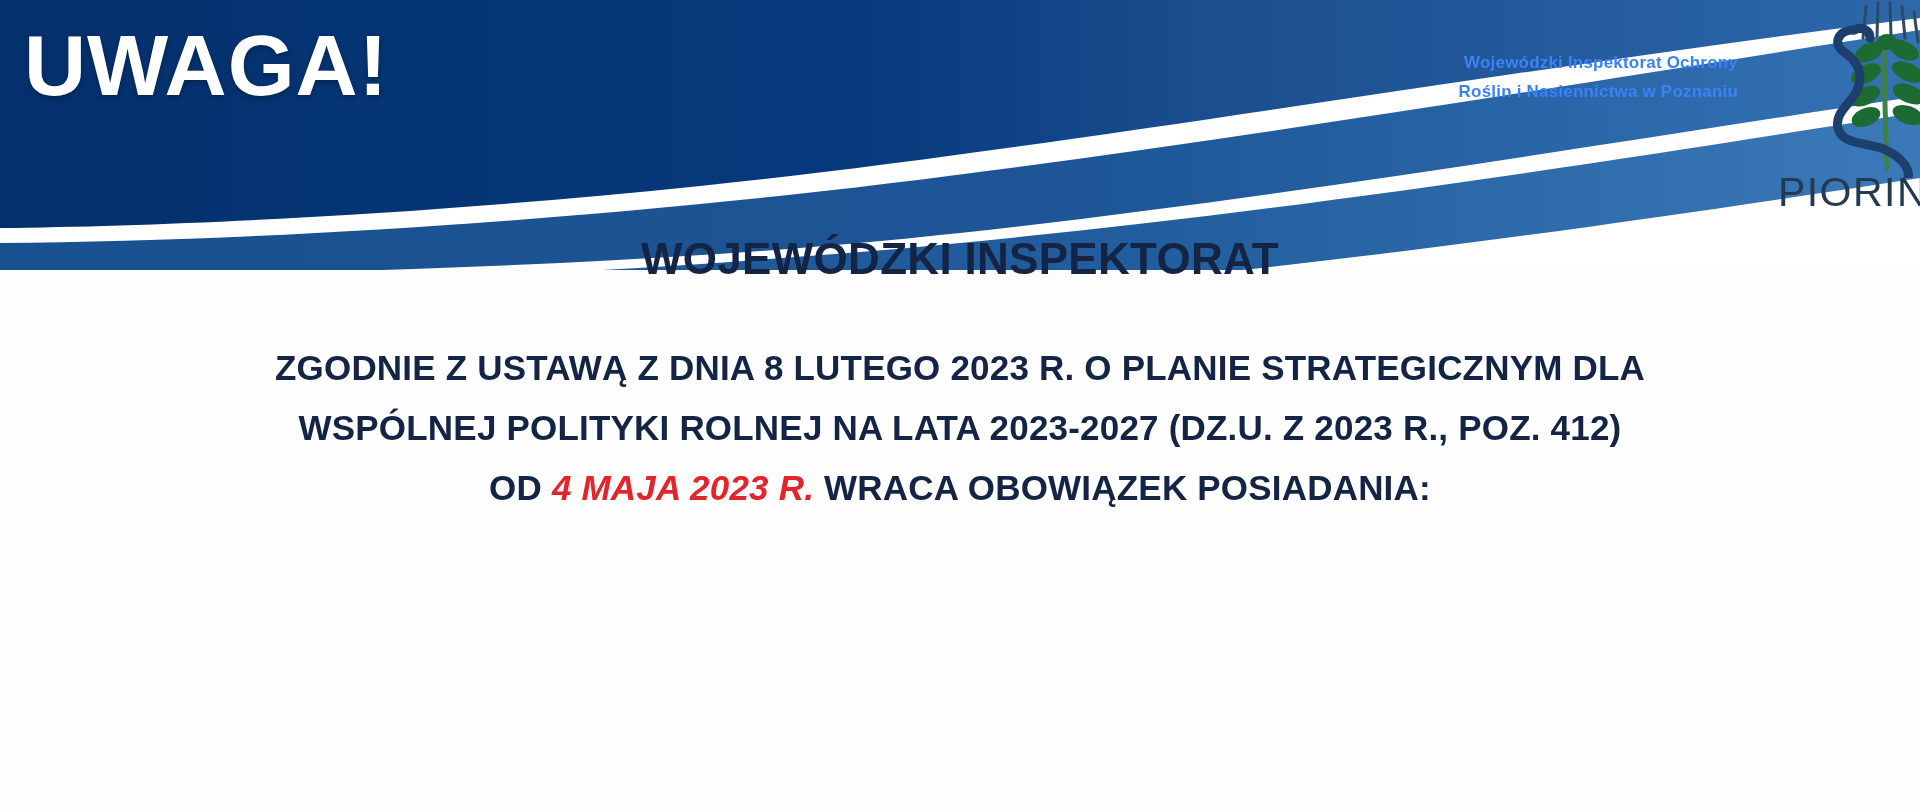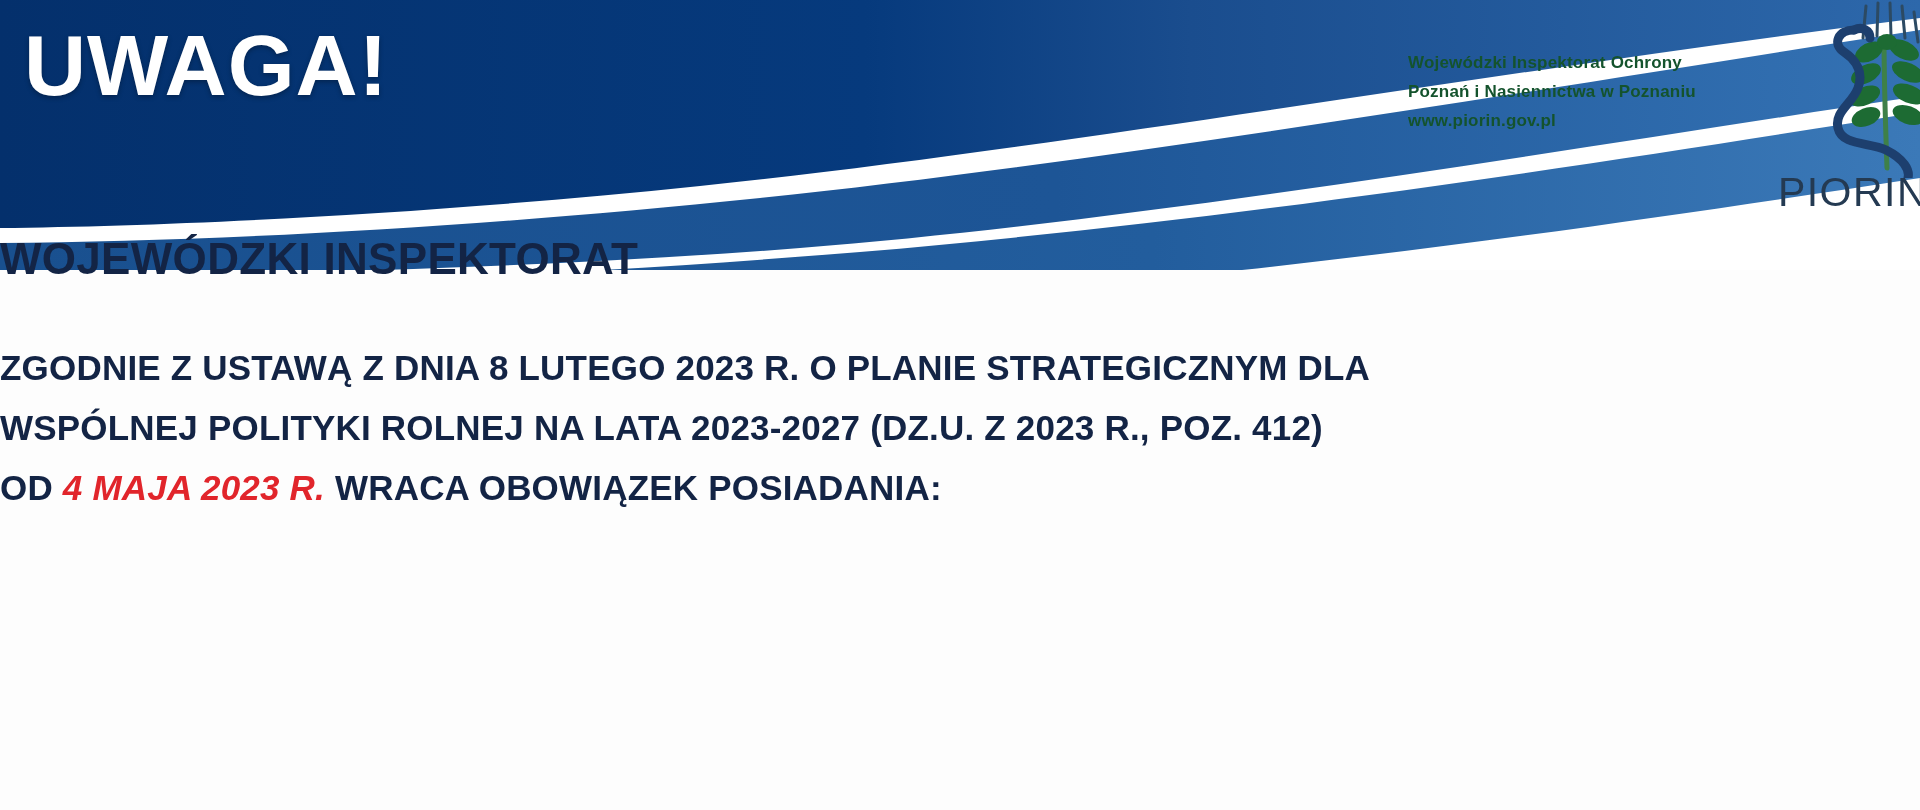--- a/index.html
+++ b/index.html
@@ -54,23 +54,23 @@
     white-space: nowrap;
     z-index: 5;
   }
 
   
   .address {
     position: absolute;
     right: 218px;
     top: 48px;
     width: 330px;
-    text-align: left;
+    text-align: right;
     z-index: 6;
-    color: #14532d;
+    color: #3b82f6;
     font-size: 17px;
     font-weight: bold;
     line-height: 1.72;
     letter-spacing: 0.2px;
   }
   .address div { white-space: nowrap; }
 
   
   .logo {
     position: absolute;
@@ -91,20 +91,21 @@
     margin-top: -6px;
     font-family: "Liberation Sans", sans-serif;
   }
 
   
   .content {
     position: absolute;
     left: 0;
     top: 222px;
     width: 1920px;
+    text-align: center;
   }
 
   .title-line {
     color: #132445;
     font-weight: bold;
     font-size: 44px;
     line-height: 74px;
     letter-spacing: 0.3px;
     white-space: nowrap;
   }
@@ -163,22 +164,21 @@
       <path d="M0,290 C250,288 540,278 860,252
                C1240,220 1620,160 1920,112
                L1920,178 C1620,224 1250,278 880,302
                C560,322 240,328 0,328 Z" fill="url(#gLow)"></path>
     </svg>
 
     <div class="uwaga">UWAGA!</div>
 
     <div class="address">
       <div>Wojewódzki Inspektorat Ochrony</div>
-      <div>Poznań i Nasiennictwa  w Poznaniu</div>
-      <div>www.piorin.gov.pl</div>
+      <div>Roślin i Nasiennictwa  w Poznaniu</div>
     </div>
 
     <div class="logo">
       <svg viewBox="0 0 190 178">
 
         <g stroke="#2c4a63" stroke-width="3" stroke-linecap="round" fill="none">
           <line x1="108" y1="6" x2="105" y2="38"></line>
           <line x1="120" y1="3" x2="119" y2="36"></line>
           <line x1="132" y1="3" x2="133" y2="36"></line>
           <line x1="144" y1="6" x2="147" y2="38"></line>

